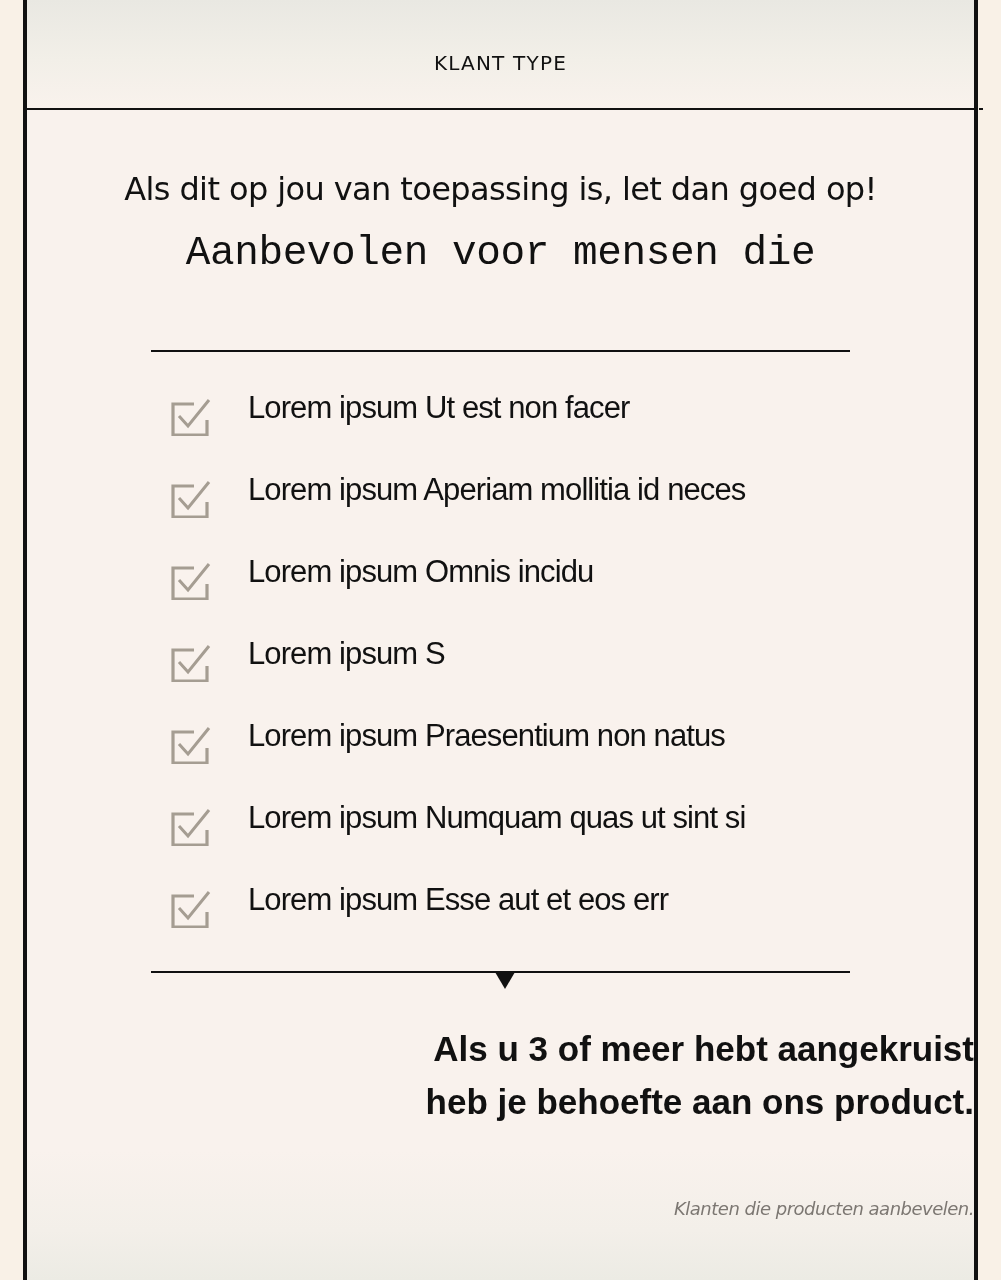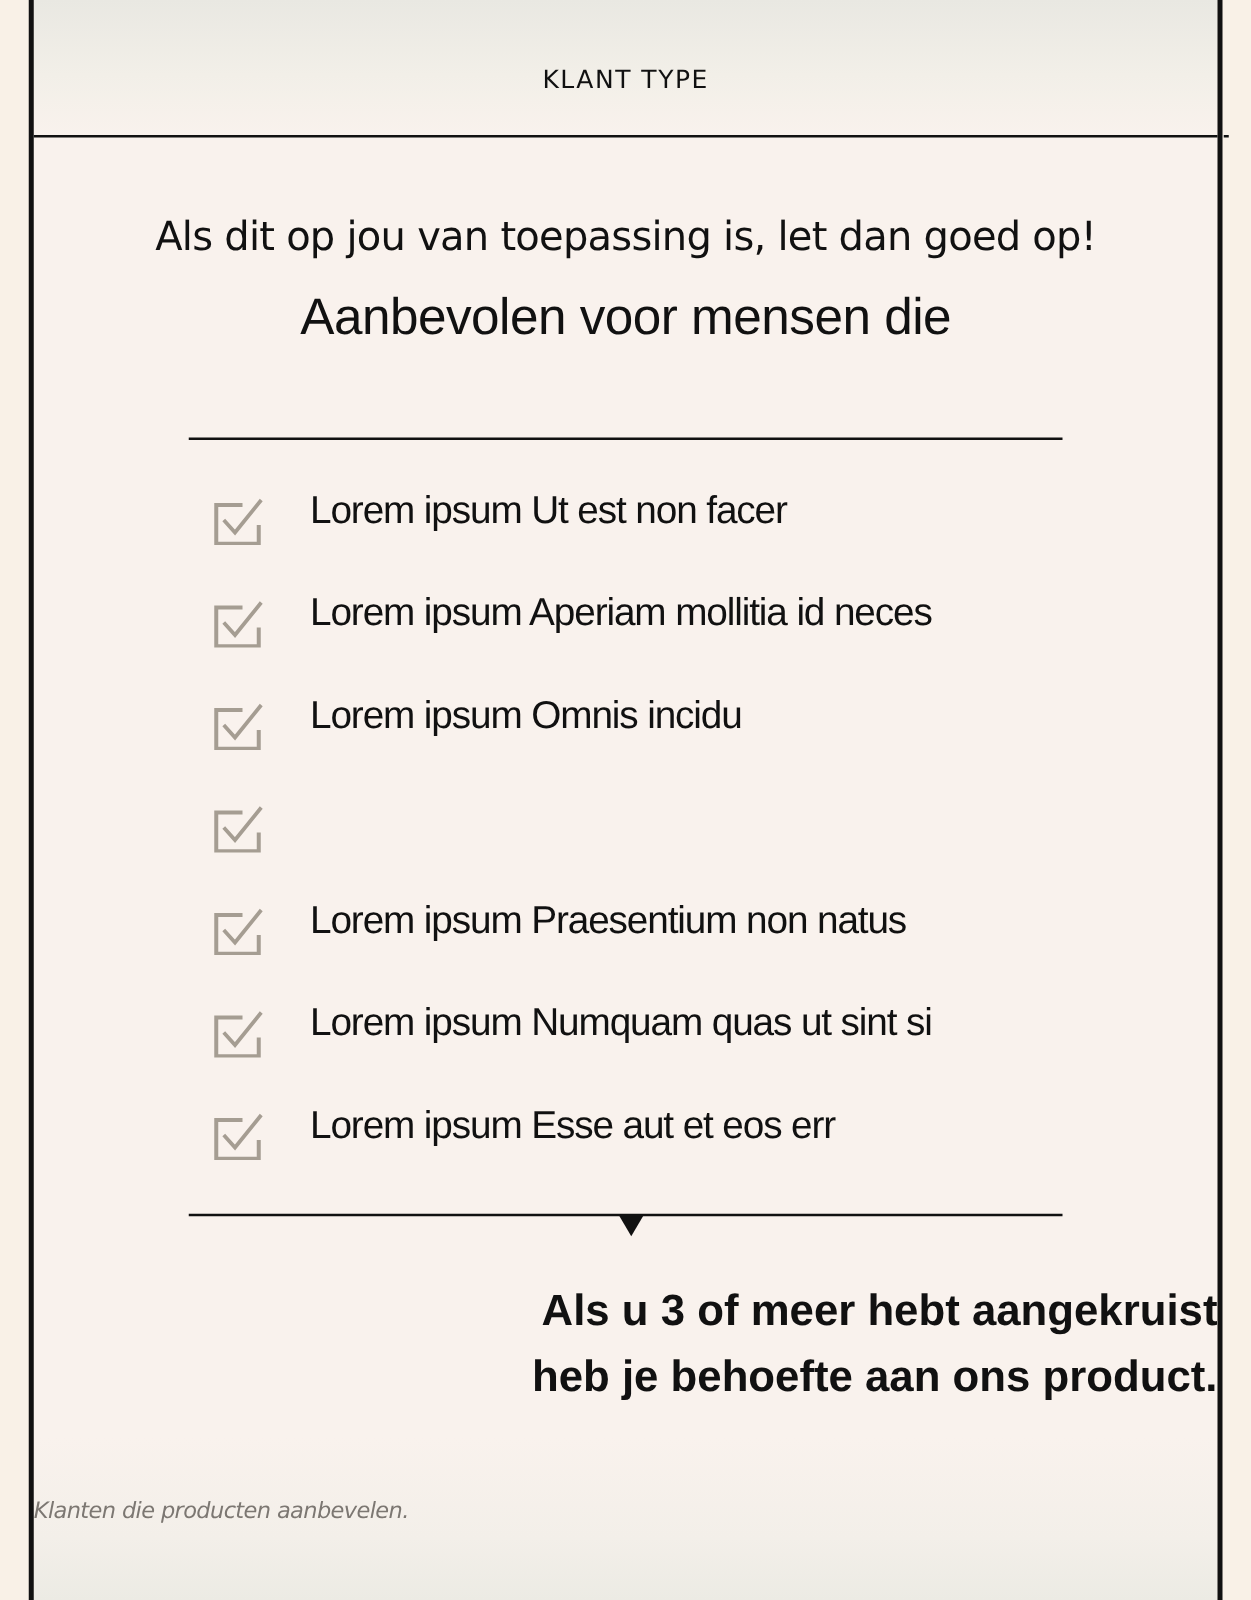--- a/index.html
+++ b/index.html
@@ -35,21 +35,21 @@
   .intro {
     position: absolute; left: 0; right: 0; top: 170px;
     text-align: center;
     font-family: "DejaVu Sans", sans-serif;
     font-size: 32px; letter-spacing: -0.6px;
     color: #111;
   }
   .heading {
     position: absolute; left: 0; right: 0; top: 230px;
     text-align: center;
-    font-family: Liberation Sans, sans-serif;
+    font-family: Liberation Mono, monospace;
     font-size: 41px; letter-spacing: -0.4px;
     color: #111;
   }
   .divider {
     position: absolute; left: 124px; width: 699px; height: 2px; background: #111;
   }
   .divider.top { top: 350px; }
   .divider.bottom { top: 971px; }
   .arrow {
     position: absolute; left: 468px; top: 972px;
@@ -76,21 +76,21 @@
   .conclusion {
     position: absolute; left: 0; right: 0; top: 1022px;
     text-align: right;
     font-family: "Liberation Sans", sans-serif;
     font-weight: bold;
     font-size: 35px; line-height: 53px;
     color: #111;
   }
   .caption {
     position: absolute; left: 0; right: 0; top: 1198px;
-    text-align: left;
+    text-align: right;
     font-family: "DejaVu Sans", sans-serif;
     font-style: italic;
     font-size: 18px; letter-spacing: -0.5px;
     color: #7c7772;
   }
 </style>
 </head>
 <body>
 
 <div class="card">
@@ -124,20 +124,21 @@
         <path d="M26 8 H5 V39 H39 V24" fill="none" stroke="#a59d92" stroke-width="3.2"></path>
         <path d="M11 20 L20 30 L41 4" fill="none" stroke="#a59d92" stroke-width="3"></path>
       </svg>
       <span class="item-text">Lorem ipsum Omnis incidu</span>
     </div>
     <div class="item">
       <svg class="check" viewBox="0 0 44 40">
         <path d="M26 8 H5 V39 H39 V24" fill="none" stroke="#a59d92" stroke-width="3.2"></path>
         <path d="M11 20 L20 30 L41 4" fill="none" stroke="#a59d92" stroke-width="3"></path>
       </svg>
+      <span class="item-text">Lorem ipsum S</span>
     </div>
     <div class="item">
       <svg class="check" viewBox="0 0 44 40">
         <path d="M26 8 H5 V39 H39 V24" fill="none" stroke="#a59d92" stroke-width="3.2"></path>
         <path d="M11 20 L20 30 L41 4" fill="none" stroke="#a59d92" stroke-width="3"></path>
       </svg>
       <span class="item-text">Lorem ipsum Praesentium non natus</span>
     </div>
     <div class="item">
       <svg class="check" viewBox="0 0 44 40">

